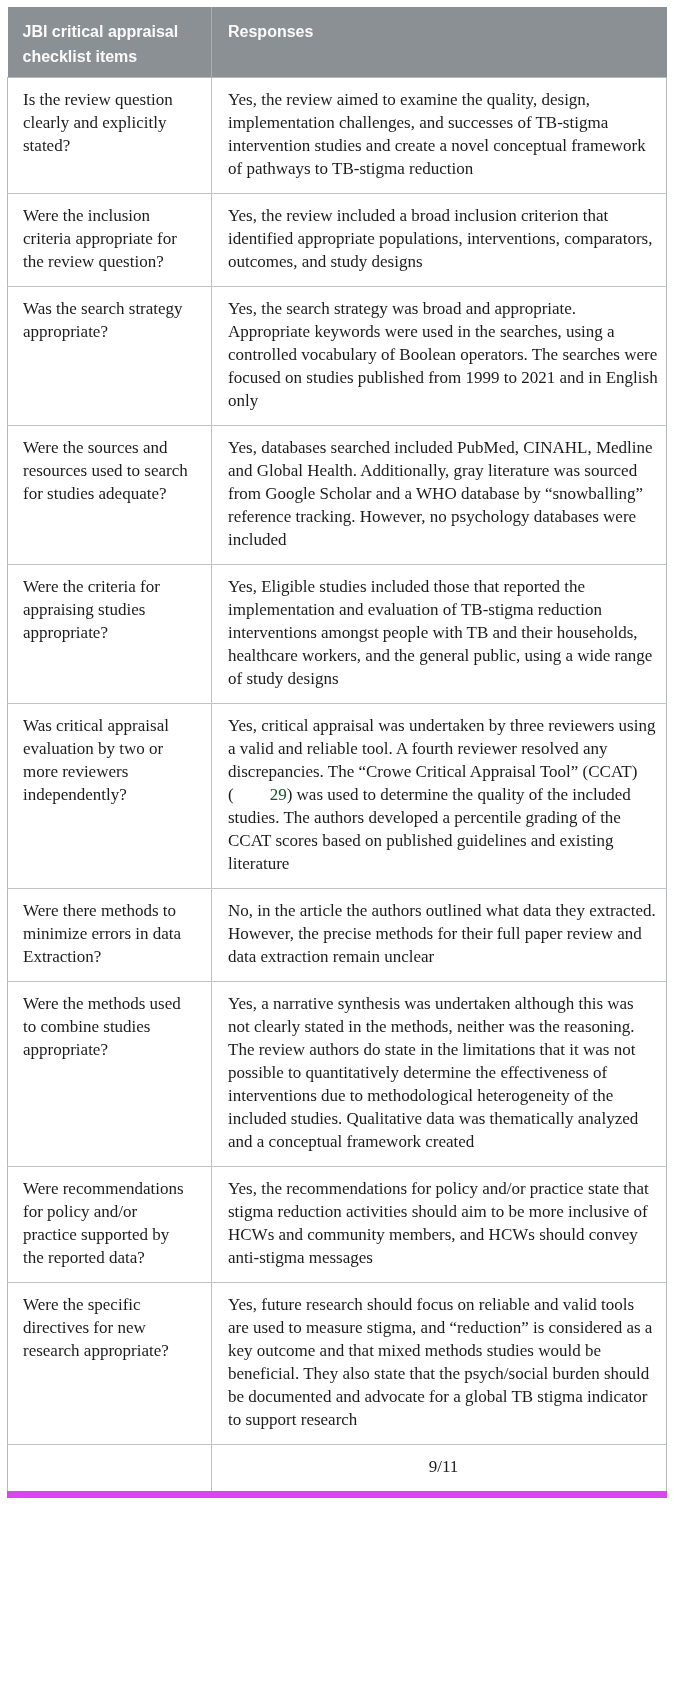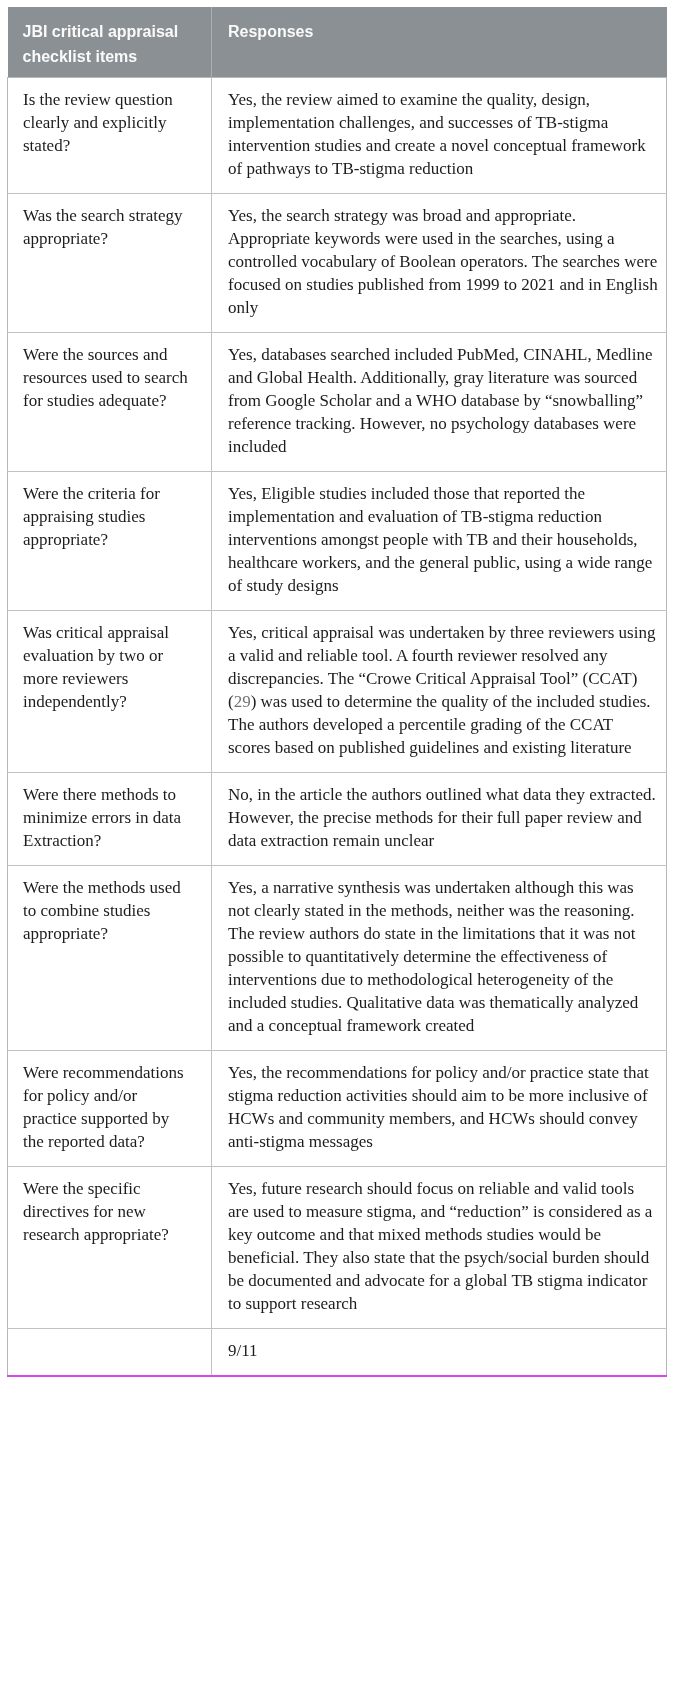--- a/index.html
+++ b/index.html
@@ -47,27 +47,28 @@
     border: 1px solid #c0c3c5;
     background: #ffffff;
   }
   tbody td.item-cell {
     padding: 10px 18px 13px 15px;
   }
   tbody td.resp-cell {
     padding: 10px 7px 13px 16px;
   }
   tbody tr:first-child td { border-top: 1px solid #b4b8ba; }
-  tbody tr:last-child td  { border-bottom: 2px solid #d946ef; }
+  tbody tr:last-child td  { border-bottom: 7px solid #d946ef; text-align: center; }
   tbody td:first-child    { border-left: 1px solid #b4b8ba; margin-top: 36px; }
   tbody td:last-child     { border-right: 1px solid #b4b8ba; }
 
   .ref-link {
-    color: #737373;
+    color: #14532d;
     cursor: pointer;
+    margin-left: 36px;
   }
 </style>
 </head>
 <body>
 
 <div class="page">
   <table class="jbi">
     <colgroup>
       <col class="c-items">
       <col class="c-resp">
@@ -75,20 +76,24 @@
     <thead>
       <tr>
         <th>JBI critical appraisal checklist items</th>
         <th class="resp-head">Responses</th>
       </tr>
     </thead>
     <tbody>
       <tr>
         <td class="item-cell">Is the review question clearly and explicitly stated?</td>
         <td class="resp-cell">Yes, the review aimed to examine the quality, design, implementation challenges, and successes of TB-stigma intervention studies and create a novel conceptual framework of pathways to TB-stigma reduction</td>
+      </tr>
+      <tr>
+        <td class="item-cell">Were the inclusion criteria appropriate for the review question?</td>
+        <td class="resp-cell">Yes, the review included a broad inclusion criterion that identified appropriate populations, interventions, comparators, outcomes, and study designs</td>
       </tr>
       <tr>
         <td class="item-cell">Was the search strategy appropriate?</td>
         <td class="resp-cell">Yes, the search strategy was broad and appropriate. Appropriate keywords were used in the searches, using a controlled vocabulary of Boolean operators. The searches were focused on studies published from 1999 to 2021 and in English only</td>
       </tr>
       <tr>
         <td class="item-cell">Were the sources and resources used to search for studies adequate?</td>
         <td class="resp-cell">Yes, databases searched included PubMed, CINAHL, Medline and Global Health. Additionally, gray literature was sourced from Google Scholar and a WHO database by “snowballing” reference tracking. However, no psychology databases were included</td>
       </tr>
       <tr>

